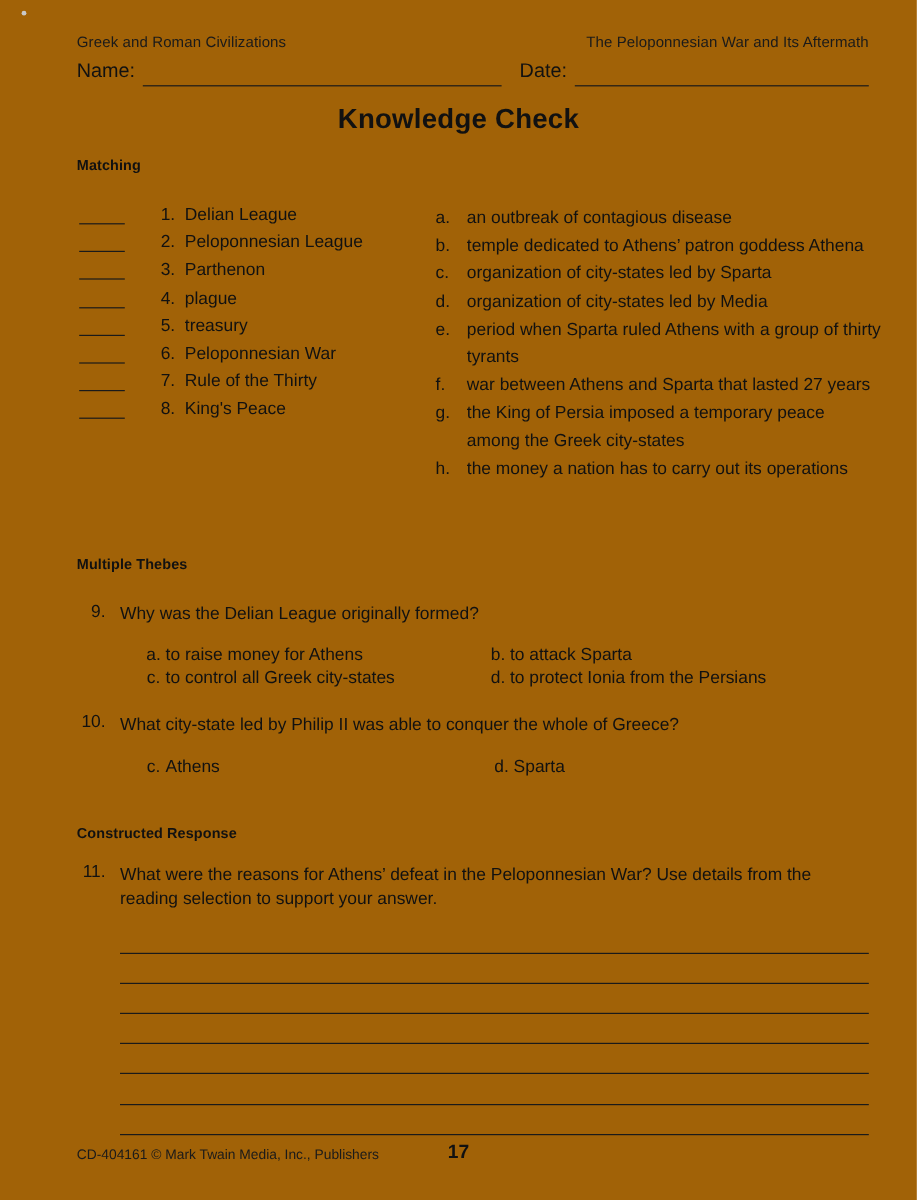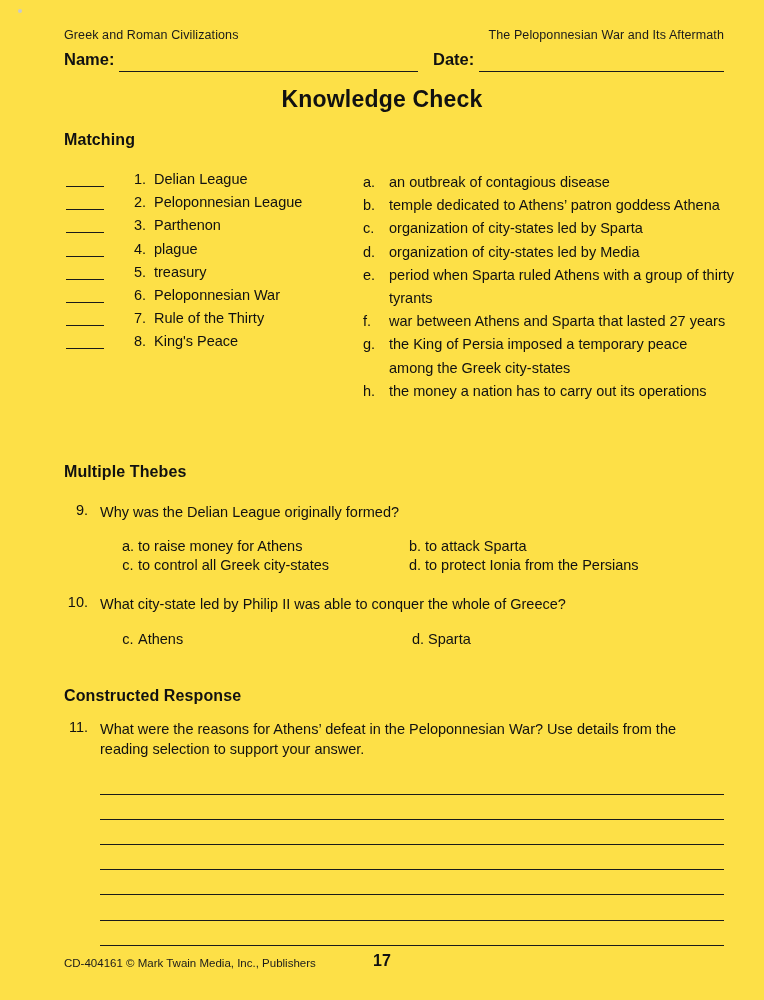--- a/index.html
+++ b/index.html
@@ -11,21 +11,21 @@
     width: 764px;
     height: 1000px;
     position: relative;
     font-family: "Liberation Sans", sans-serif;
     color: #111111;
     overflow: hidden;
   }
   .page {
     position: absolute;
     inset: 0;
-    background: #fde047;
+    background: #a16207;
   }
 
   
   .corner-speck {
     position: absolute;
     left: 18px;
     top: 9px;
     width: 4px;
     height: 4px;
     background: #c9c9c9;
@@ -43,21 +43,20 @@
   }
   .running-head.left  { left: 64px; }
   .running-head.right { right: 40px; }
 
   .namedate-row {
     position: absolute;
     top: 50px;
     left: 64px;
     right: 40px;
     height: 26px;
-    font-weight: bold;
   }
   .nd-label {
     position: absolute;
     top: 0;
     font-size: 16.5px;
     color: #111111;
     white-space: nowrap;
   }
   .nd-label.name { left: 0; }
   .nd-label.date { left: 369px; }
@@ -79,21 +78,21 @@
     text-align: center;
     font-size: 23px;
     font-weight: bold;
     letter-spacing: 0.2px;
   }
 
   
   .section-heading {
     position: absolute;
     left: 64px;
-    font-size: 16px;
+    font-size: 12px;
     font-weight: bold;
     letter-spacing: 0.1px;
   }
   #heading-matching  { top: 131px; }
   #heading-mc        { top: 463px; }
   #heading-cr        { top: 687px; }
 
   
   .match-left {
     position: absolute;

